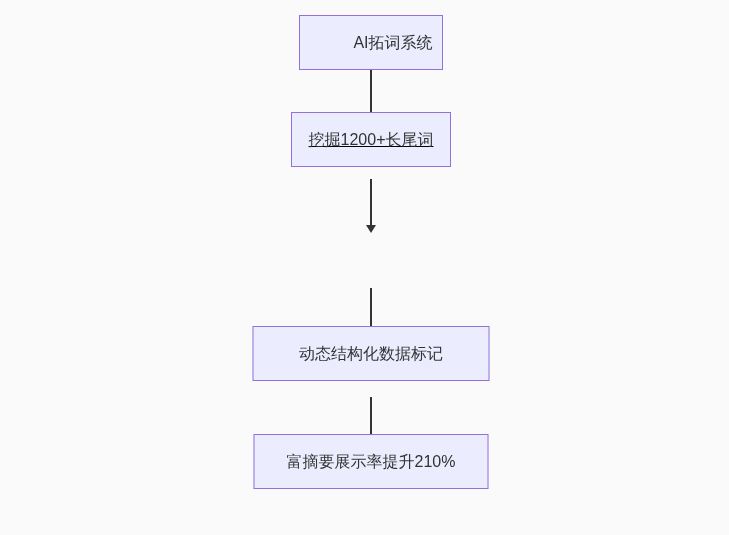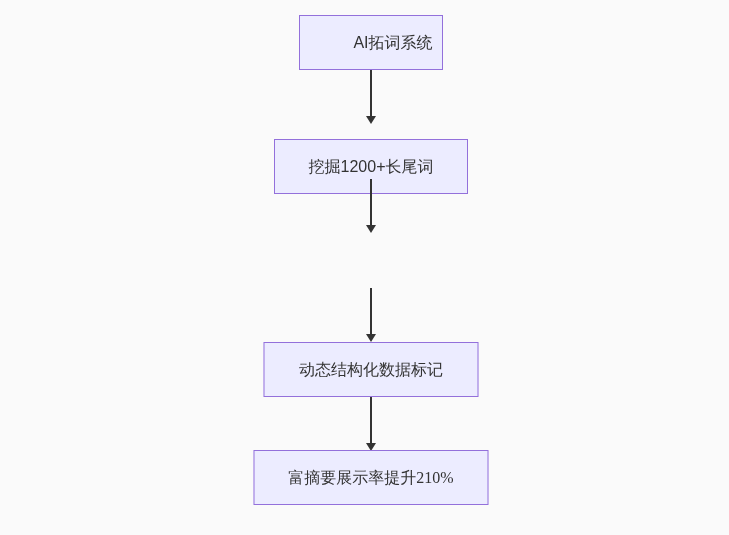--- a/index.html
+++ b/index.html
@@ -29,24 +29,24 @@
     align-items: center;
     justify-content: center;
   }
   .node .label {
     font-size: 16px;
     color: var(--text, #333333);
     white-space: nowrap;
     line-height: 1.2;
   }
   .n1 { top: 15px;  width: 144px; padding-left: 44px; }
-  .n2 { top: 139px; width: 194px; }
+  .n2 { top: 112px; width: 160px; text-decoration: underline; }
   .n3 { top: 233px; width: 222px; }
-  .n4 { top: 342px; width: 215px; text-align: center; }
-  .n5 { top: 450px; width: 235px; font-family: Liberation Serif, serif; }
+  .n4 { top: 326px; width: 237px; text-align: center; }
+  .n5 { top: 434px; width: 235px; }
 
   .arrow {
     position: absolute;
     left: 371px;
     transform: translateX(-50%);
     width: 12px;
   }
   .a1 { top: 70px;  height: 54px; }
   .a2 { top: 179px; height: 54px; }
   .a3 { top: 288px; height: 54px; }

